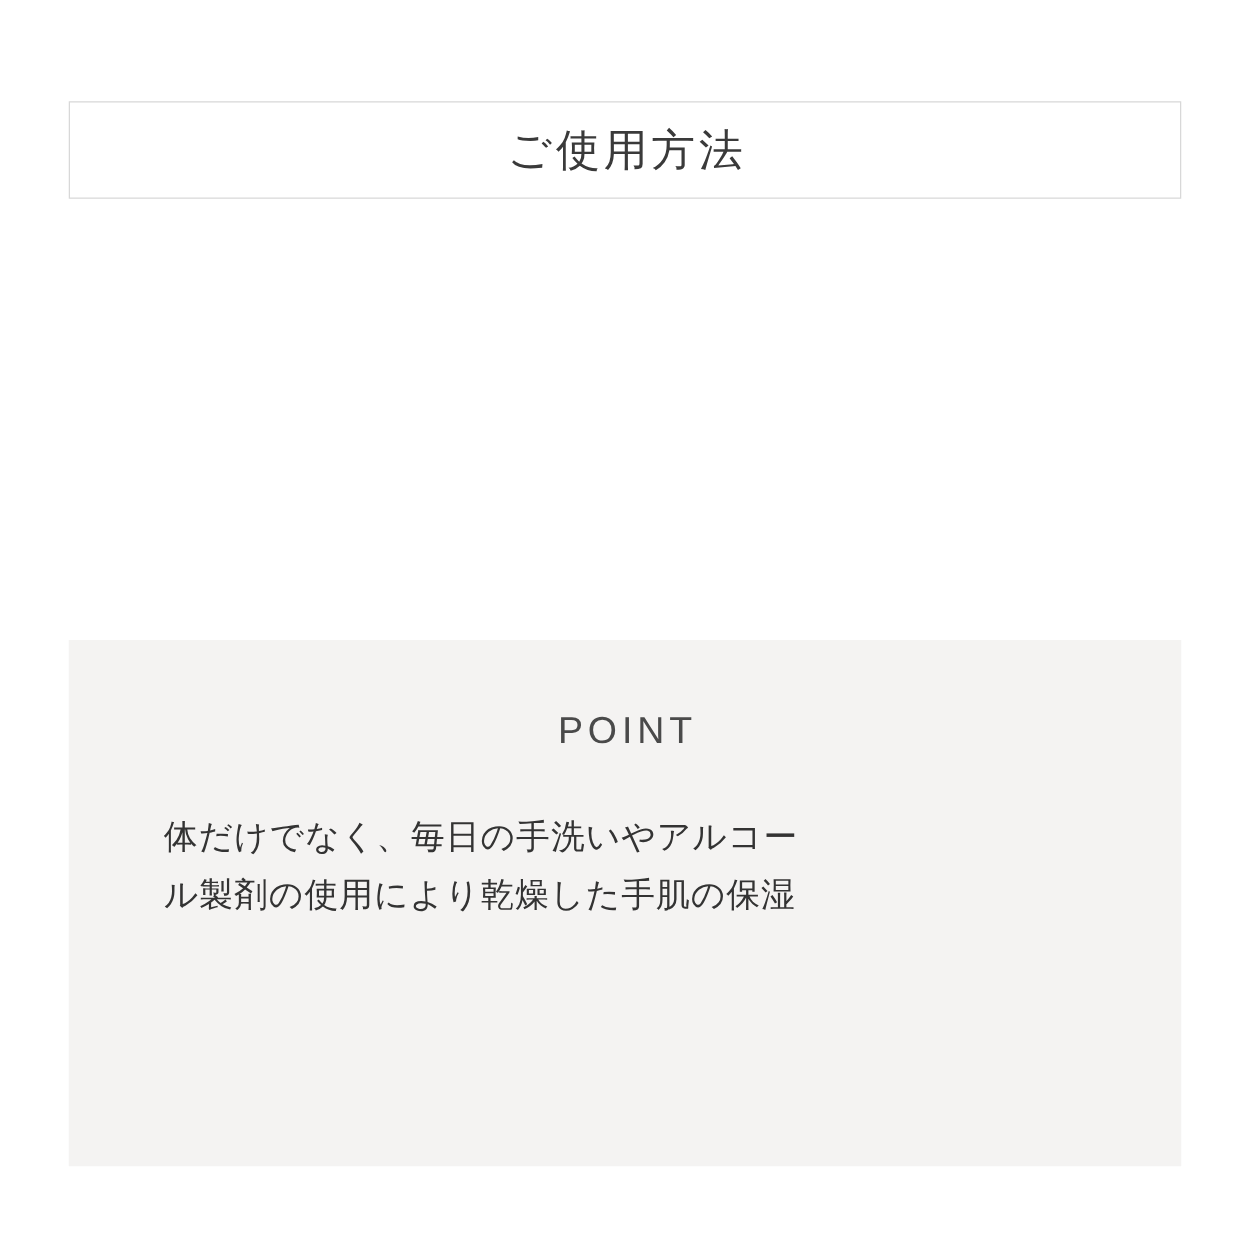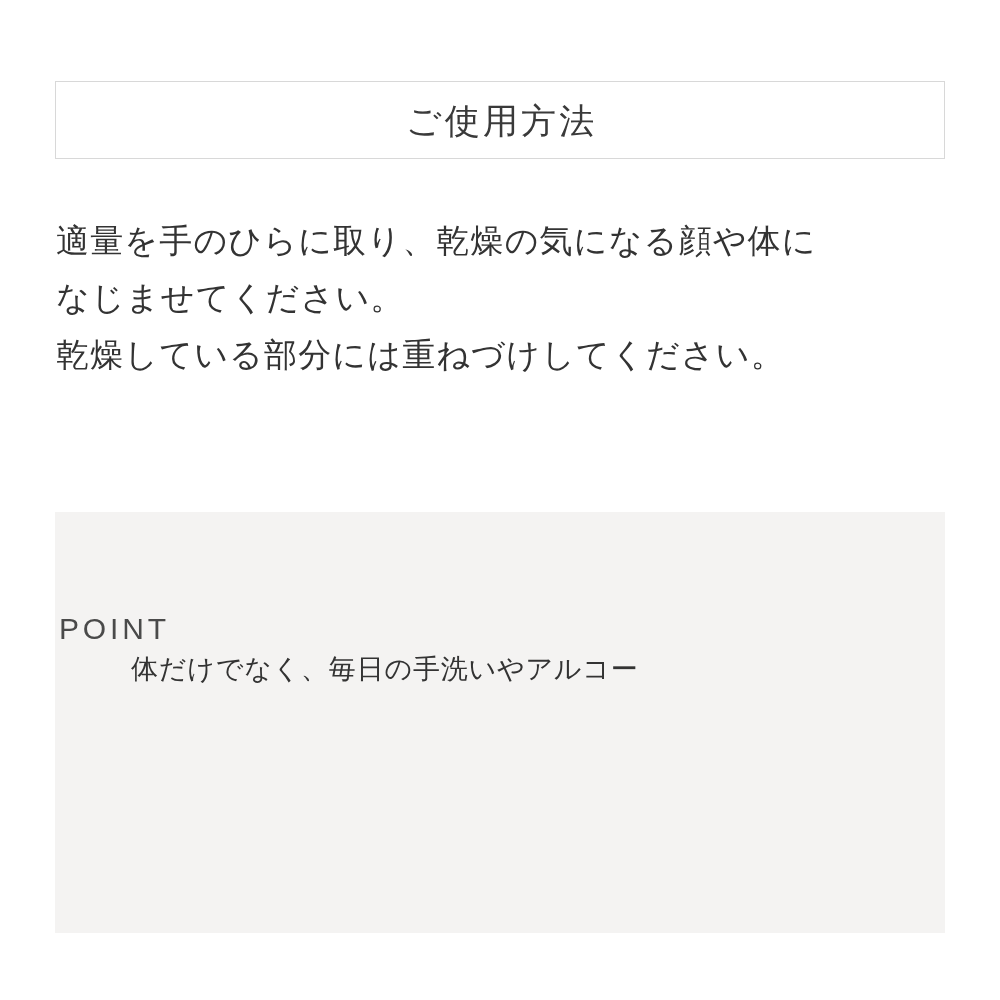--- a/index.html
+++ b/index.html
@@ -67,26 +67,26 @@
     top: 512px;
     width: 890px;
     height: 421px;
     background: #f4f3f2;
   }
   .point-title {
     position: absolute;
     left: 0;
     right: 0;
     top: 56px;
+    text-align: center;
     font-size: 30px;
     letter-spacing: 0.13em;
     color: #4a4a4a;
     font-weight: 400;
     text-indent: 0.13em;
-    margin-top: 44px;
   }
   .point-body {
     position: absolute;
     left: 76px;
     top: 134px;
     width: 760px;
     font-size: 27px;
     line-height: 1.74;
     letter-spacing: 0.03em;
     color: #333333;
@@ -98,26 +98,22 @@
 </style>
 </head>
 <body>
 
 <div class="page">
 
   <div class="heading-box">
     <span class="heading-text">ご使用方法</span>
   </div>
 
-  <div class="body-copy">
-    <span class="line">適量を手のひらに取り、乾燥の気になる顔や体に</span>
-    <span class="line">なじませてください。</span>
-    <span class="line">乾燥している部分には重ねづけしてください。</span>
-  </div>
 
   <div class="point-panel">
     <div class="point-title">POINT</div>
     <div class="point-body">
       <span class="line">体だけでなく、毎日の手洗いやアルコー</span>
+      <span class="line">ル製剤の使用により乾燥した手肌の保湿</span>
     </div>
   </div>
 
 </div>
 
 </body></html>

